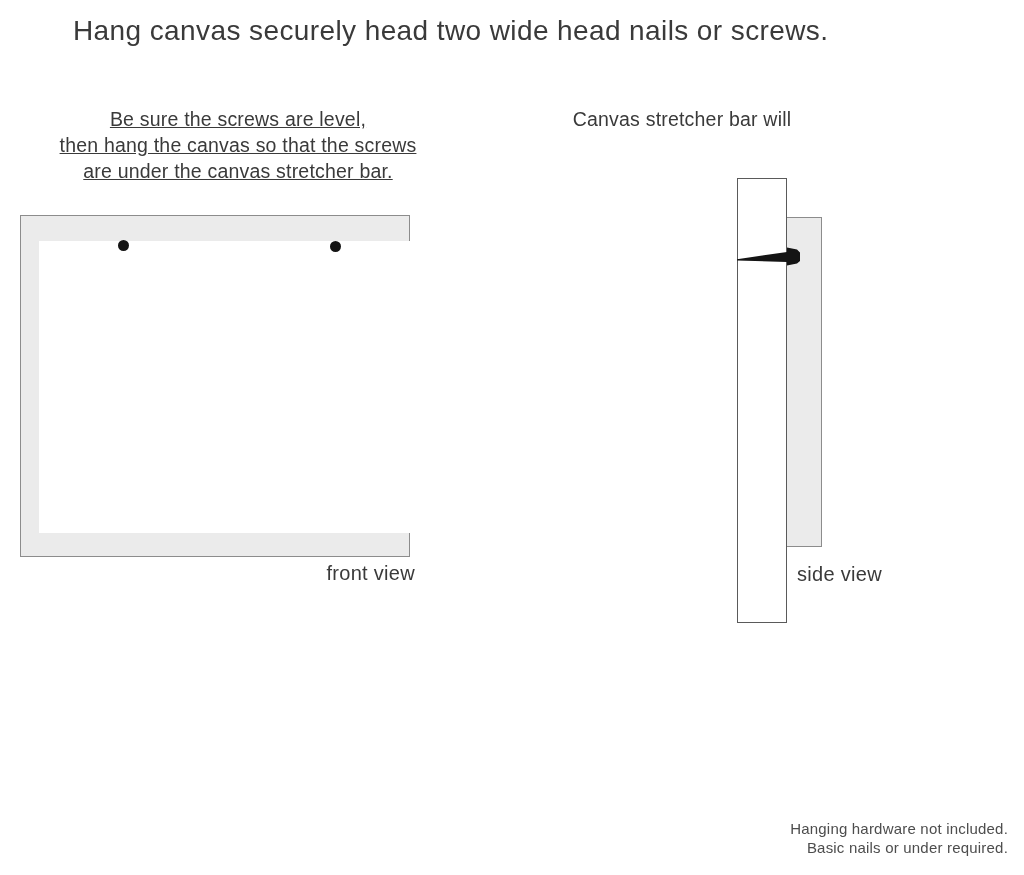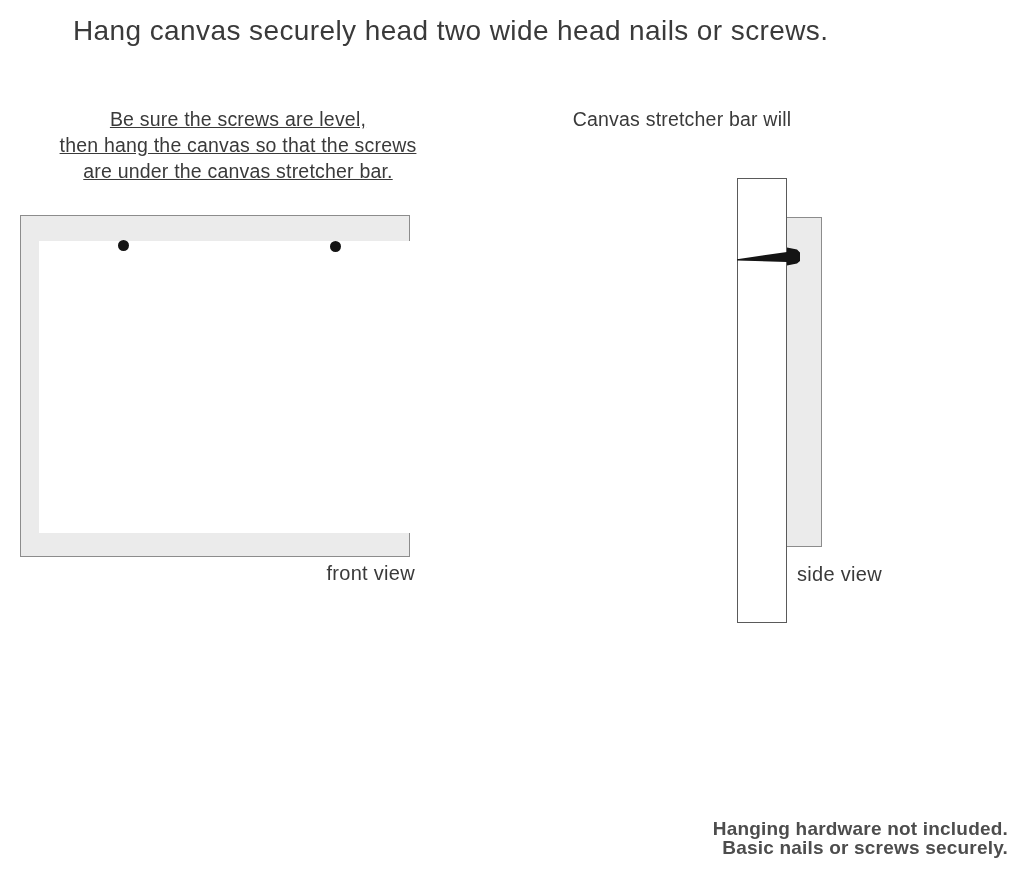--- a/index.html
+++ b/index.html
@@ -88,22 +88,22 @@
     border: 1.5px solid var(--wall-border);
   }
   .nail-svg { position: absolute; left: -2px; top: 67px; width: 90px; height: 24px; }
   .side-view .view-label { left: 60px; top: 385px; }
 
   
   .footer-note {
     position: absolute;
     left: 700px; top: 819px; width: 308px;
     text-align: right;
-    font-size: 19px;
-    font-weight: 700;
+    font-size: 15px;
+    font-weight: 400;
     line-height: 19px;
     letter-spacing: 0.2px;
     color: var(--text-secondary);
   }
   .footer-note span { display: block; }
 </style>
 </head>
 <body>
 
 <div class="stage">
@@ -132,16 +132,16 @@
     <div class="canvas-side-rect"></div>
     <div class="wall-rect"></div>
     <svg class="nail-svg" viewBox="0 0 90 24" xmlns="http://www.w3.org/2000/svg" aria-hidden="true">
       <path d="M2,14.2 L52,7 L52,2.5 L62,4.5 L65,7.5 L65,16 L62,18.5 L52,20.5 L52,17 L2,15.6 Z" fill="#141414"></path>
     </svg>
     <div class="view-label">side view</div>
   </div>
 
   <div class="footer-note">
     <span>Hanging hardware not included.</span>
-    <span>Basic nails or screws securely.</span>
+    <span>Basic nails or under required.</span>
   </div>
 
 </div>
 
 </body></html>

